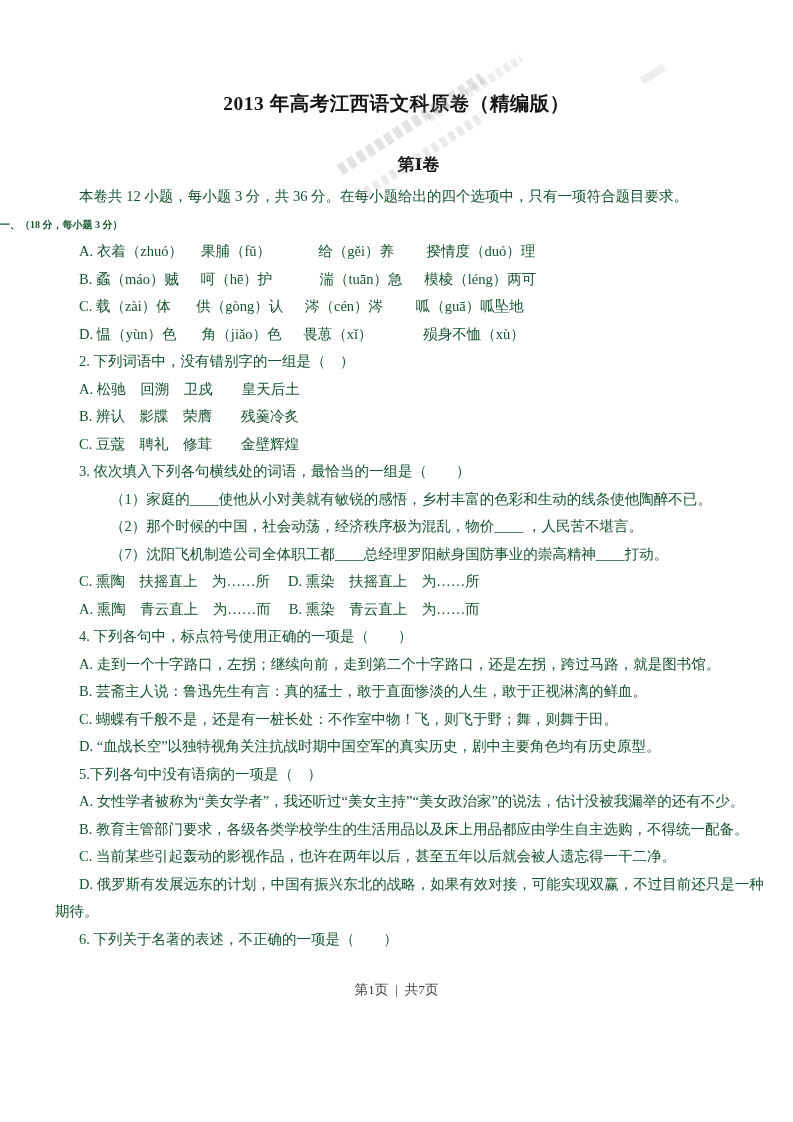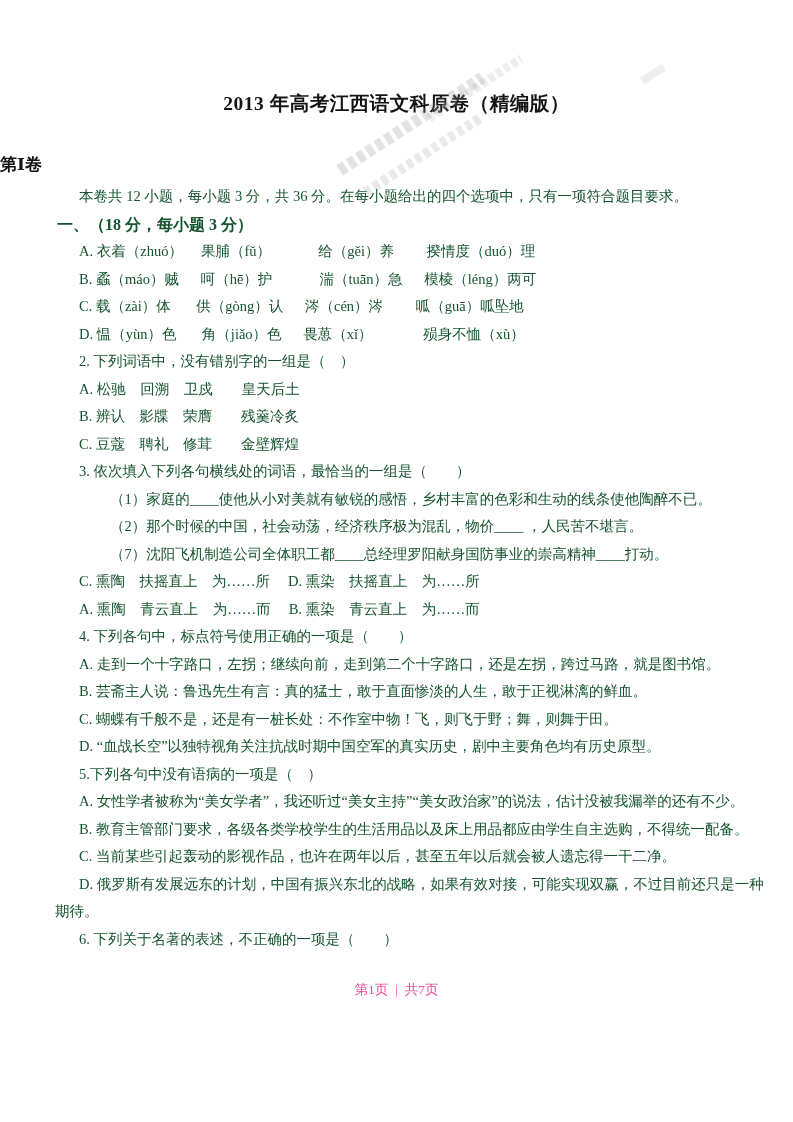--- a/index.html
+++ b/index.html
@@ -17,42 +17,44 @@
   .title {
     margin-top: 90px;
     text-align: center;
     font-size: 19.5px;
     font-weight: bold;
     letter-spacing: 0.5px;
     white-space: pre;
   }
   .section {
     margin-top: 36px;
+    text-align: center;
     font-size: 17px;
     font-weight: bold;
     white-space: pre;
+    padding-left: 44px;
   }
   .body { margin-top: 7px; }
   .line {
     height: 27.5px;
     line-height: 27.5px;
     font-size: 14.5px;
     white-space: pre;
     color: #14532d;
   }
-  .line.h { padding-left: 57px; font-weight: bold; font-size: 16px; }
+  .line.h { font-weight: bold; font-size: 10px; }
   .line.q { padding-left: 79px; }
   .line.s { padding-left: 110px; }
   .line.c { padding-left: 55px; }
   .line.intro { padding-left: 79px; }
   .footer {
     margin-top: 28px;
     text-align: center;
     font-size: 13.5px;
-    color: #ec4899;
+    color: #404040;
   }
   .footer .sep { padding: 0 7px; }
   
   .wm {
     position: absolute;
     pointer-events: none;
     transform: rotate(-33deg);
     filter: blur(0.7px);
     opacity: 0.45;
   }

